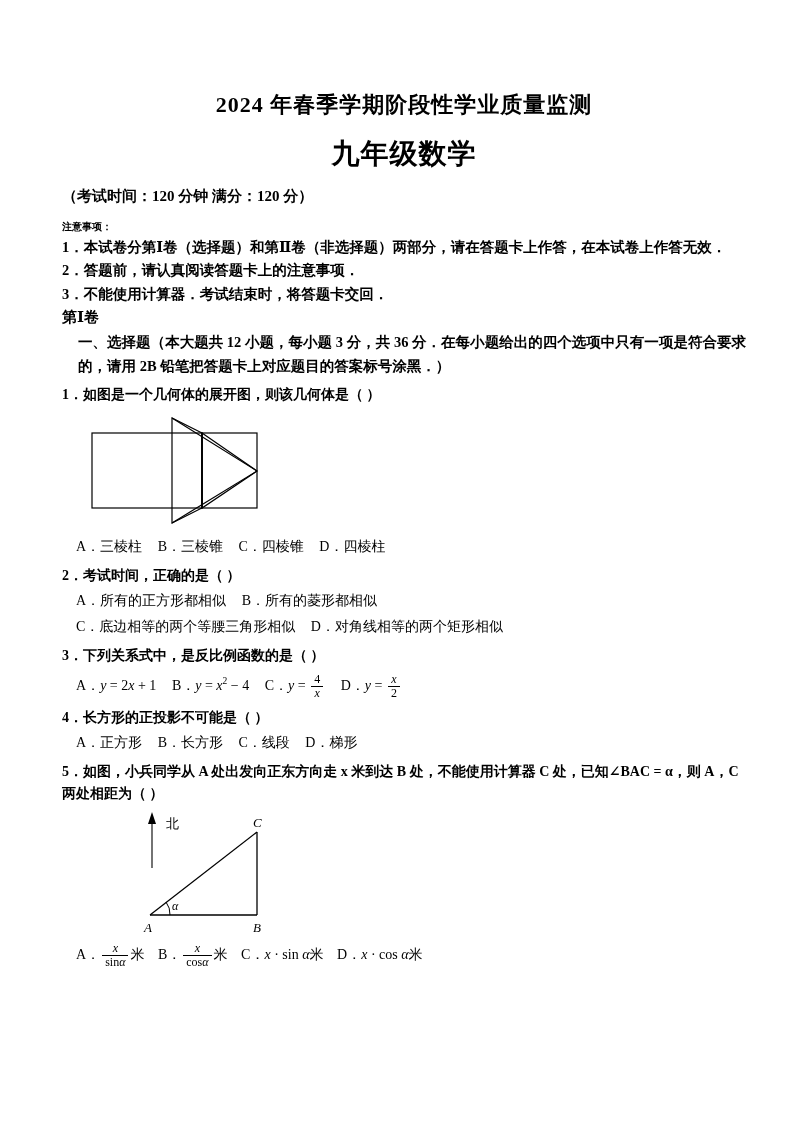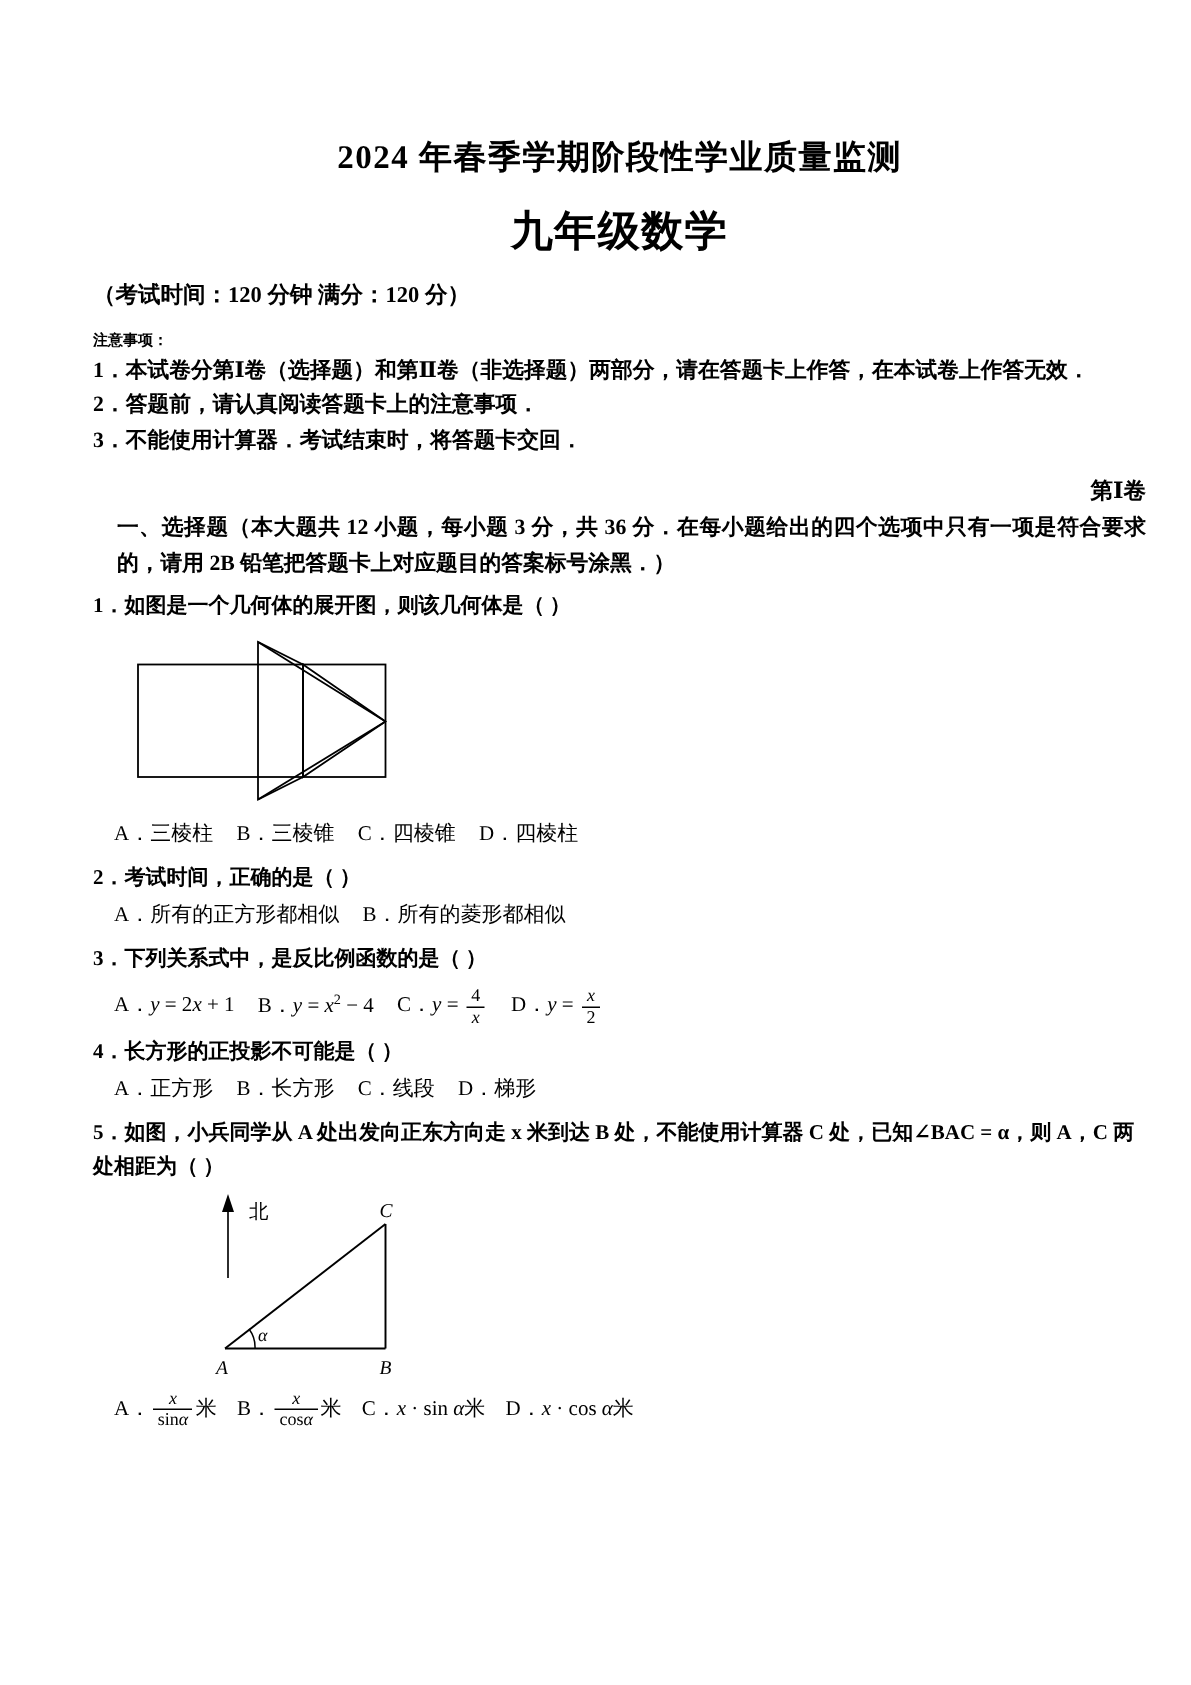--- a/index.html
+++ b/index.html
@@ -10,21 +10,21 @@
     width: 794px;
     height: 1123px;
     background: #ffffff;
     font-family: "Liberation Serif", "DejaVu Serif", serif;
     color: #000000;
     position: relative;
     overflow: hidden;
   }
   .page {
     box-sizing: border-box;
-    padding: 70px 30px 40px 62px;
+    padding: 70px 48px 40px 62px;
     width: 794px;
     height: 1115px;
   }
   .title-main {
     text-align: center;
     font-size: 22px;
     font-weight: bold;
     letter-spacing: 1px;
     margin: 18px 0 0 0;
     line-height: 1.5;
@@ -47,24 +47,24 @@
     margin: 14px 0 2px 0;
   }
   .notice-line {
     font-size: 14.5px;
     font-weight: bold;
     line-height: 1.62;
     margin: 0;
     text-align: justify;
   }
   .section-label {
-    text-align: right;
+    text-align: left;
     font-size: 15px;
     font-weight: bold;
-    margin: 12px 0 4px 0;
+    margin: 2px 0 4px 0;
   }
   .part-intro {
     font-size: 14.5px;
     font-weight: bold;
     line-height: 1.62;
     margin: 0 0 6px 16px;
     text-align: justify;
   }
   .q {
     font-size: 14px;
@@ -135,20 +135,24 @@
     <span class="opt">C．四棱锥</span>
     <span class="opt">D．四棱柱</span>
   </div>
 
   <div class="q">
     <span>2．</span><span>考试时间，正确的是（      ）</span>
   </div>
   <div class="opts">
     <span class="opt">A．所有的正方形都相似</span>
     <span class="opt">B．所有的菱形都相似</span>
+  </div>
+  <div class="opts">
+    <span class="opt">C．底边相等的两个等腰三角形相似</span>
+    <span class="opt">D．对角线相等的两个矩形相似</span>
   </div>
 
   <div class="q">
     <span>3．</span><span>下列关系式中，是反比例函数的是（      ）</span>
   </div>
   <div class="opts" style="margin-top:6px;">
     <span class="opt">
       <span>A．</span><span class="mathi">y</span> = 2<span class="mathi">x</span> + 1
     </span>
     <span class="opt">

